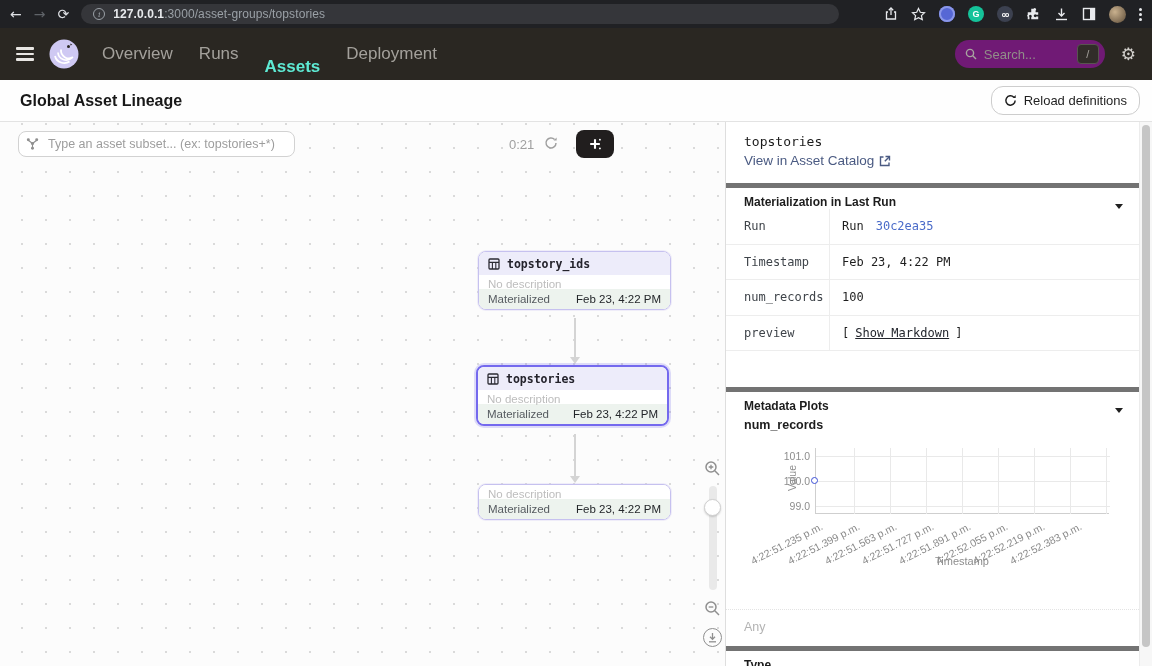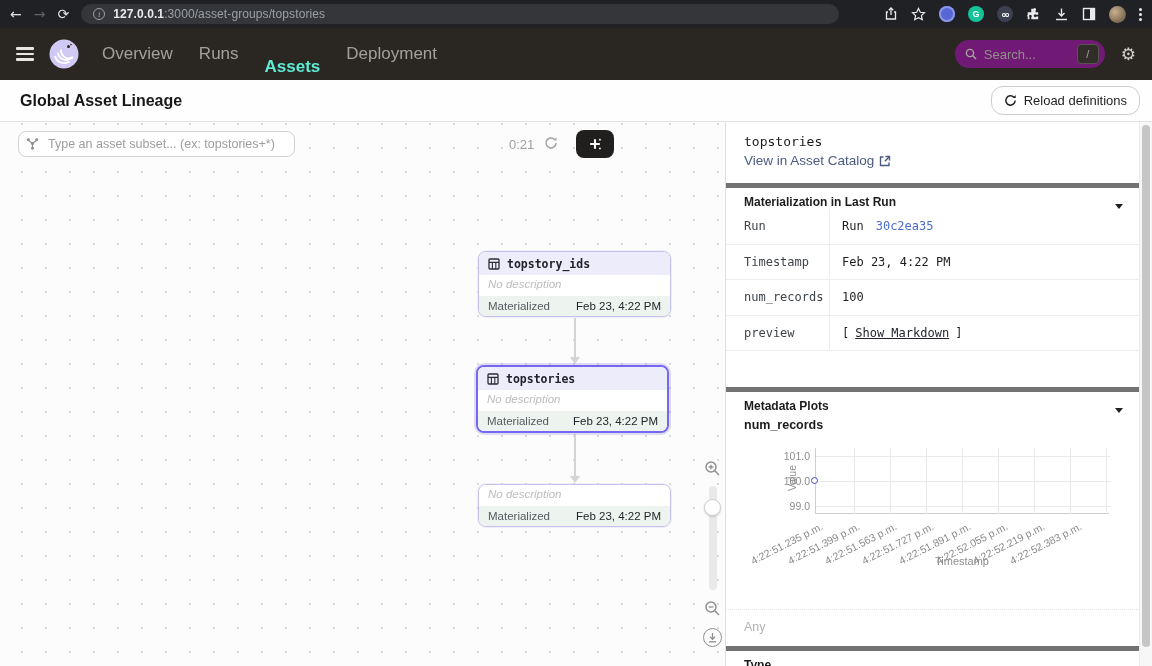--- a/index.html
+++ b/index.html
@@ -68,21 +68,21 @@
     border:none; border-radius:8px; color:#fff; font-size:13px; display:flex; align-items:center;
     gap:7px; padding:0 12px; cursor:pointer; font-family:"Liberation Sans",sans-serif;}
 
   .asset-node { position:absolute; width:193px; background:#fff; border-radius:8px;
     border:1px solid #c6c1ef; overflow:hidden; cursor:pointer;
     box-shadow:0 0 0 1px rgba(198,193,239,.25);}
   .asset-node.selected { border:2px solid #7469ee; box-shadow:0 0 0 2px rgba(116,105,238,.22); }
   .node-header { background:#edecfa; display:flex; align-items:center; gap:7px;
     padding:4px 9px; height:23px;}
   .node-title { font-family:"DejaVu Sans Mono",monospace; font-size:11.5px; font-weight:700; color:#24232c;}
-  .node-desc { padding:3px 9px; font-size:11.5px; color:#bdbdbd; height:21px; background:#fff;font-style:italic;}
+  .node-desc { padding:3px 9px; font-size:11.5px; color:#bdbdbd; height:14px; background:#fff;}
   .node-mat { background:#edf3ee; display:flex; justify-content:space-between; align-items:center;
     padding:0 9px; height:20px; font-size:11.5px; }
   .node-status { color:#565b60; }
   .node-date { color:#23262a; }
 
   .edge { position:absolute; left:574px; width:2px; background:#d4d4d4; }
   .edge::after { content:""; position:absolute; left:-4px; bottom:-6px; width:0; height:0;
     border-left:5px solid transparent; border-right:5px solid transparent; border-top:7px solid #d4d4d4;}
 
   .zoom-ctl { position:absolute; cursor:pointer; }

